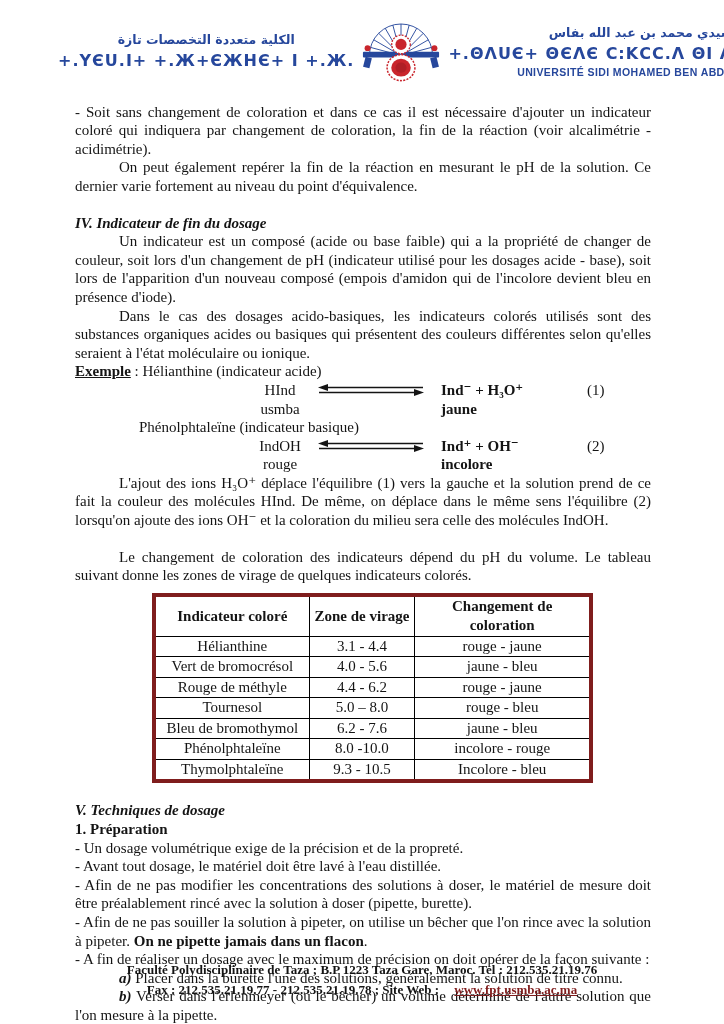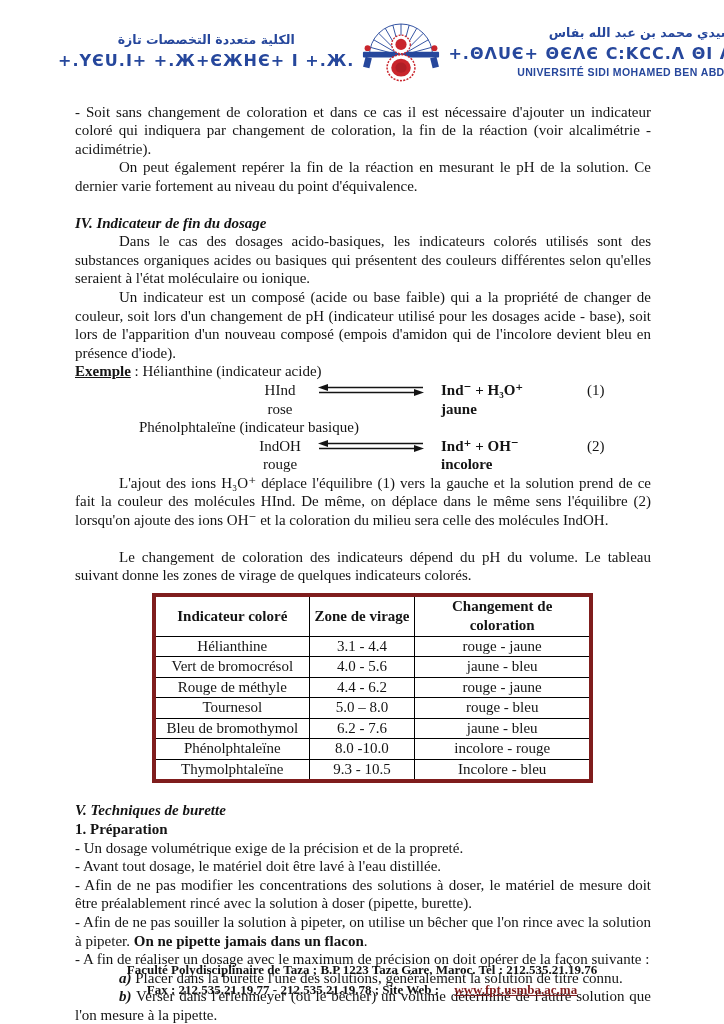--- a/index.html
+++ b/index.html
@@ -95,38 +95,38 @@
   </div>
 
   <div class="content">
 
     <p class="para">- Soit sans changement de coloration et dans ce cas il est nécessaire d'ajouter un indicateur coloré qui indiquera par changement de coloration, la fin de la réaction (voir alcalimétrie - acidimétrie).</p>
     <p class="para indent">On peut également repérer la fin de la réaction en mesurant le pH de la solution. Ce dernier varie fortement au niveau du point d'équivalence.</p>
 
     <div class="gap"></div>
 
     <p class="heading">IV. Indicateur de fin du dosage</p>
+    <p class="para indent">Un indicateur est un composé (acide ou base faible) qui a la propriété de changer de couleur, soit lors d'un changement de pH (indicateur utilisé pour les dosages acide - base), soit lors de l'apparition d'un nouveau composé (empois d'amidon qui de l'incolore devient bleu en présence d'iode).</p>
     <p class="para indent">Dans le cas des dosages acido-basiques, les indicateurs colorés utilisés sont des substances organiques acides ou basiques qui présentent des couleurs différentes selon qu'elles seraient à l'état moléculaire ou ionique.</p>
-    <p class="para indent">Un indicateur est un composé (acide ou base faible) qui a la propriété de changer de couleur, soit lors d'un changement de pH (indicateur utilisé pour les dosages acide - base), soit lors de l'apparition d'un nouveau composé (empois d'amidon qui de l'incolore devient bleu en présence d'iode).</p>
 
     <p class="para"><span class="exemple-label">Exemple</span><span> : Hélianthine (indicateur acide)</span></p>
 
     <div class="eq-grid">
       <span class="eq-left">HInd</span>
       <svg class="eq-arrow" width="108" height="12" viewBox="0 0 108 12">
         <line x1="9" y1="3.5" x2="106" y2="3.5" stroke="#141414" stroke-width="1.4"></line>
         <polygon points="1,3.5 11,0 11,7" fill="#141414"></polygon>
         <line x1="2" y1="8.5" x2="99" y2="8.5" stroke="#141414" stroke-width="1.4"></line>
         <polygon points="107,8.5 97,5 97,12" fill="#141414"></polygon>
       </svg>
       <span class="eq-right">Ind⁻ + H₃O⁺</span>
       <span class="eq-num">(1)</span>
     </div>
     <div class="eq-grid">
-      <span class="eq-left">rose</span>
+      <span class="eq-left">usmba</span>
       <span class="eq-right">jaune</span>
     </div>
 
     <p class="phenol-line">Phénolphtaleïne (indicateur basique)</p>
 
     <div class="eq-grid">
       <span class="eq-left">IndOH</span>
       <svg class="eq-arrow" width="108" height="12" viewBox="0 0 108 12">
         <line x1="9" y1="3.5" x2="106" y2="3.5" stroke="#141414" stroke-width="1.4"></line>
         <polygon points="1,3.5 11,0 11,7" fill="#141414"></polygon>
@@ -198,21 +198,21 @@
               <td>Thymolphtaleïne</td>
               <td>9.3 - 10.5</td>
               <td>Incolore - bleu</td>
             </tr>
         </tbody>
       </table>
     </div>
 
     <div class="gap"></div>
 
-    <p class="heading">V. Techniques de burette</p>
+    <p class="heading">V. Techniques de dosage</p>
     <p class="subheading">1. Préparation</p>
     <p class="para">- Un dosage volumétrique exige de la précision et de la propreté.</p>
     <p class="para">- Avant tout dosage, le matériel doit être lavé à l'eau distillée.</p>
     <p class="para">- Afin de ne pas modifier les concentrations des solutions à doser, le matériel de mesure doit être préalablement rincé avec la solution à doser (pipette, burette).</p>
     <p class="para"><span>- Afin de ne pas souiller la solution à pipeter, on utilise un bêcher que l'on rince avec la solution à pipeter. </span><span class="bold">On ne pipette jamais dans un flacon</span><span>.</span></p>
     <p class="para">- A fin de réaliser un dosage avec le maximum de précision on doit opérer de la façon suivante :</p>
     <p class="para indent"><span class="heading">a)</span><span> Placer dans la burette l'une des solutions, généralement la solution de titre connu.</span></p>
     <p class="para indent"><span class="heading">b)</span><span> Verser dans l'erlenmeyer (ou le bêcher) un volume déterminé de l'autre solution que l'on mesure à la pipette.</span></p>
 
   </div>

